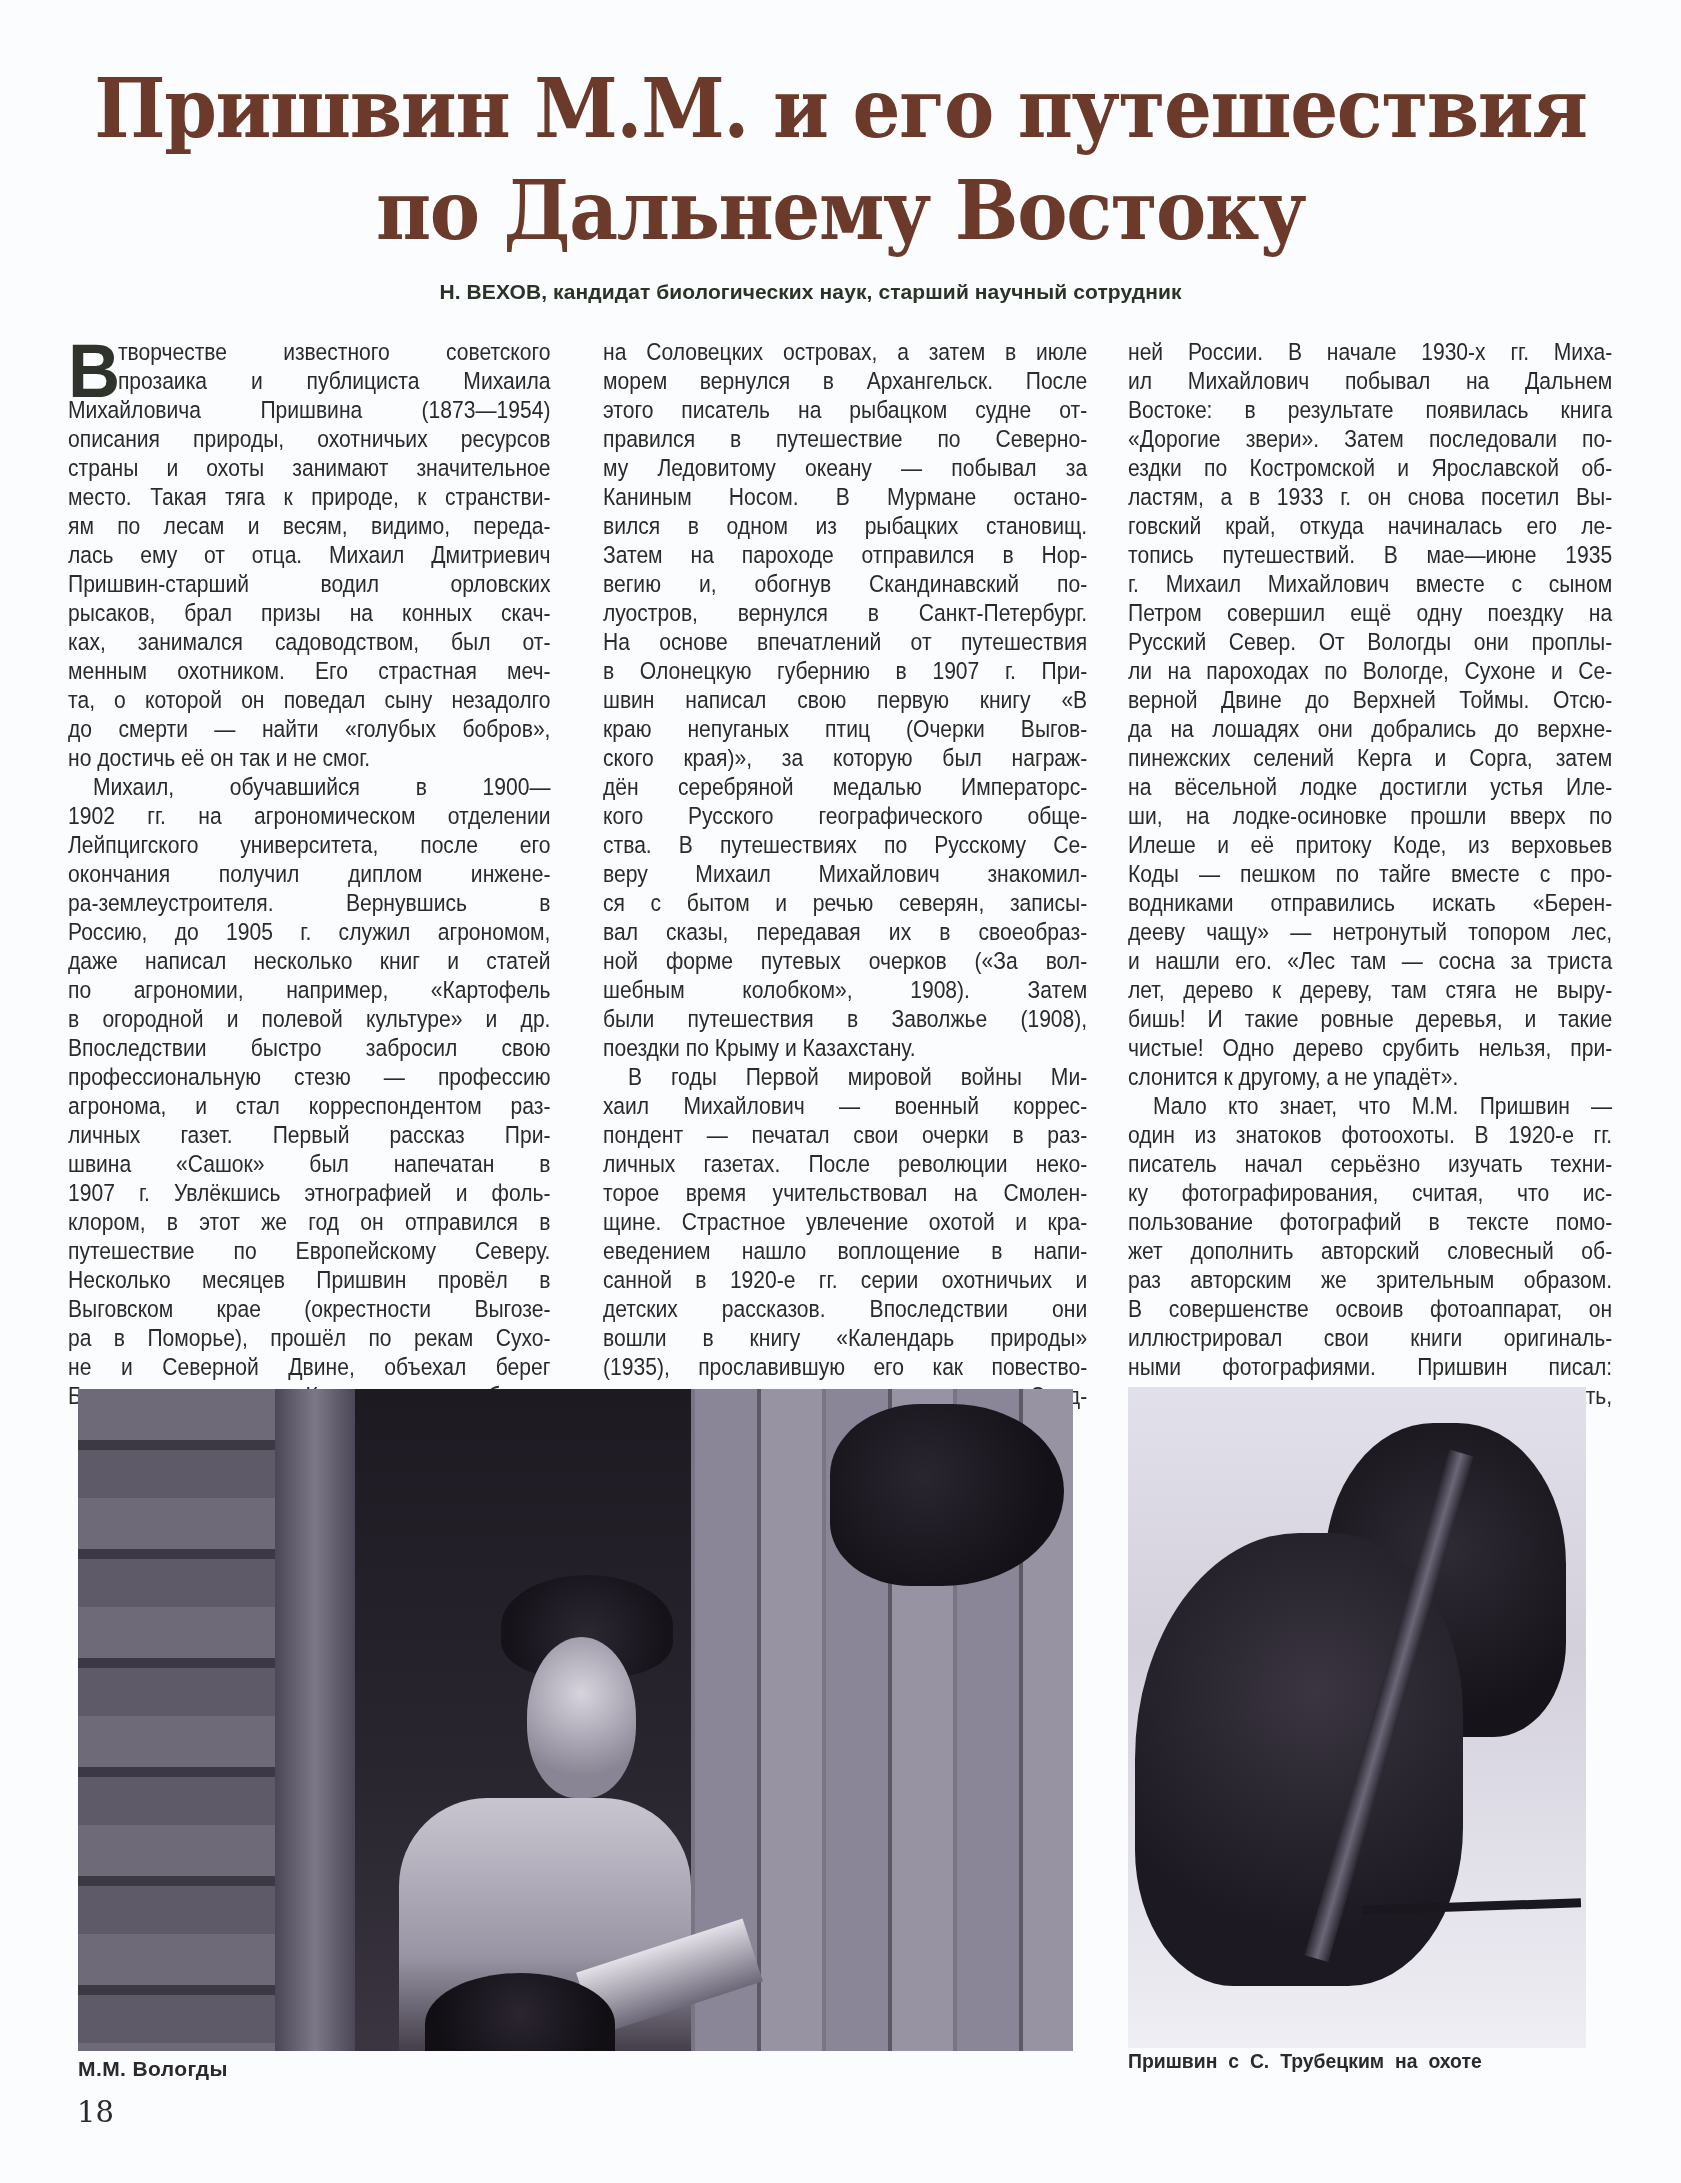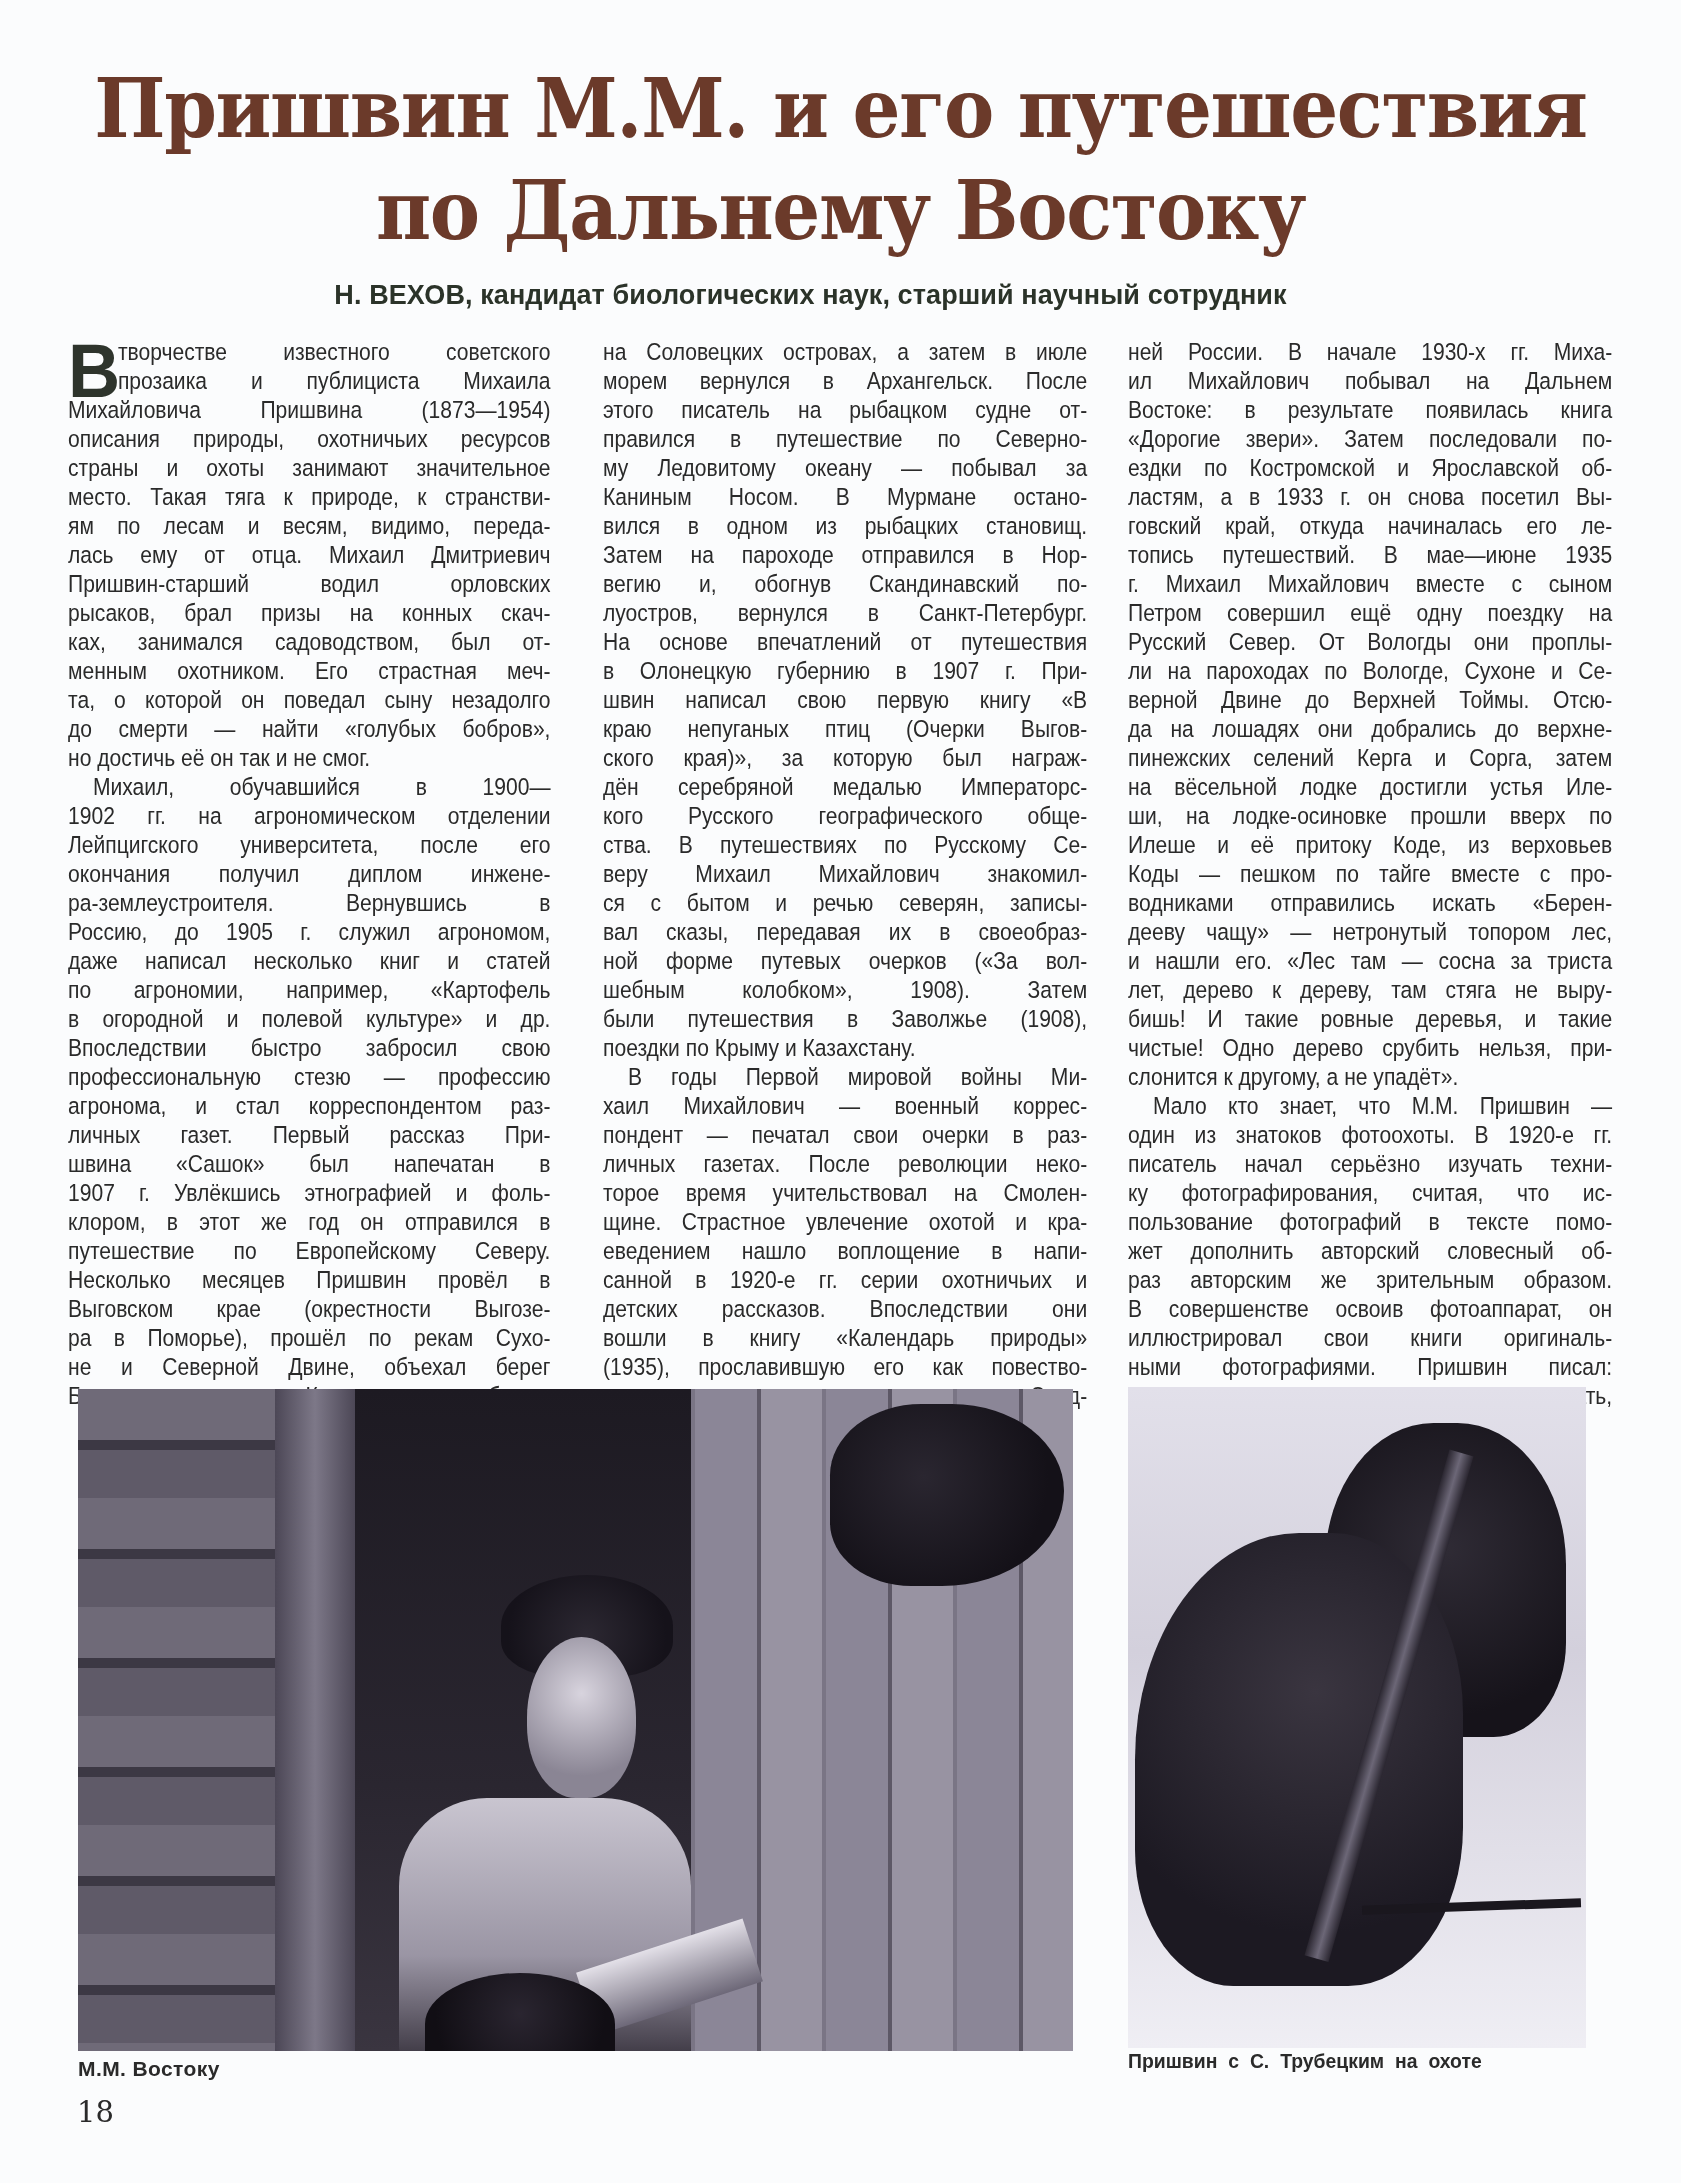--- a/index.html
+++ b/index.html
@@ -15,21 +15,21 @@
     color: #6b3a2a; font-size: 82px; line-height: 102px;
     letter-spacing: -1.5px;
     transform: scaleX(0.92);
     margin: 0;
   }
   .title .line { display: block; white-space: nowrap; }
   #title-wrap { top: 57px; }
   .byline {
     position: absolute; top: 280px; left: 0; width: 1621px; text-align: center;
     font-family: "Liberation Sans", sans-serif; font-weight: bold;
-    font-size: 27px; color: #2b3329; letter-spacing: 0.1px;
+    font-size: 21px; color: #2b3329; letter-spacing: 0.1px;
   }
   .col {
     position: absolute; top: 337px;
     font-family: "Liberation Sans", sans-serif;
     font-size: 24.5px; line-height: 29px;
     color: #2a2a2a;
     text-align: justify; text-align-last: justify;
     transform: scaleX(0.86); transform-origin: left top;
   }
   .col .ln { display: block; white-space: nowrap; height: 29px; text-align-last: justify; }
@@ -271,21 +271,21 @@
   <div class="post"></div>
   <div class="doorway"></div>
   <div class="boards"></div>
   <div class="hanging"></div>
   <div class="man-body"></div>
   <div class="man-hat"></div>
   <div class="man-head"></div>
   <div class="book"></div>
   <div class="dog"></div>
 </div>
-<div class="caption" id="caption-1">М.М. Востоку</div>
+<div class="caption" id="caption-1">М.М. Вологды</div>
 
 <div class="photo" id="photo-2">
   <div class="figure-back"></div>
   <div class="figure-front"></div>
   <div class="ski"></div>
   <div class="gun"></div>
 </div>
 <div class="caption" id="caption-2">Пришвин с С. Трубецким на охоте</div>
 
 <div id="page-number">18</div>

